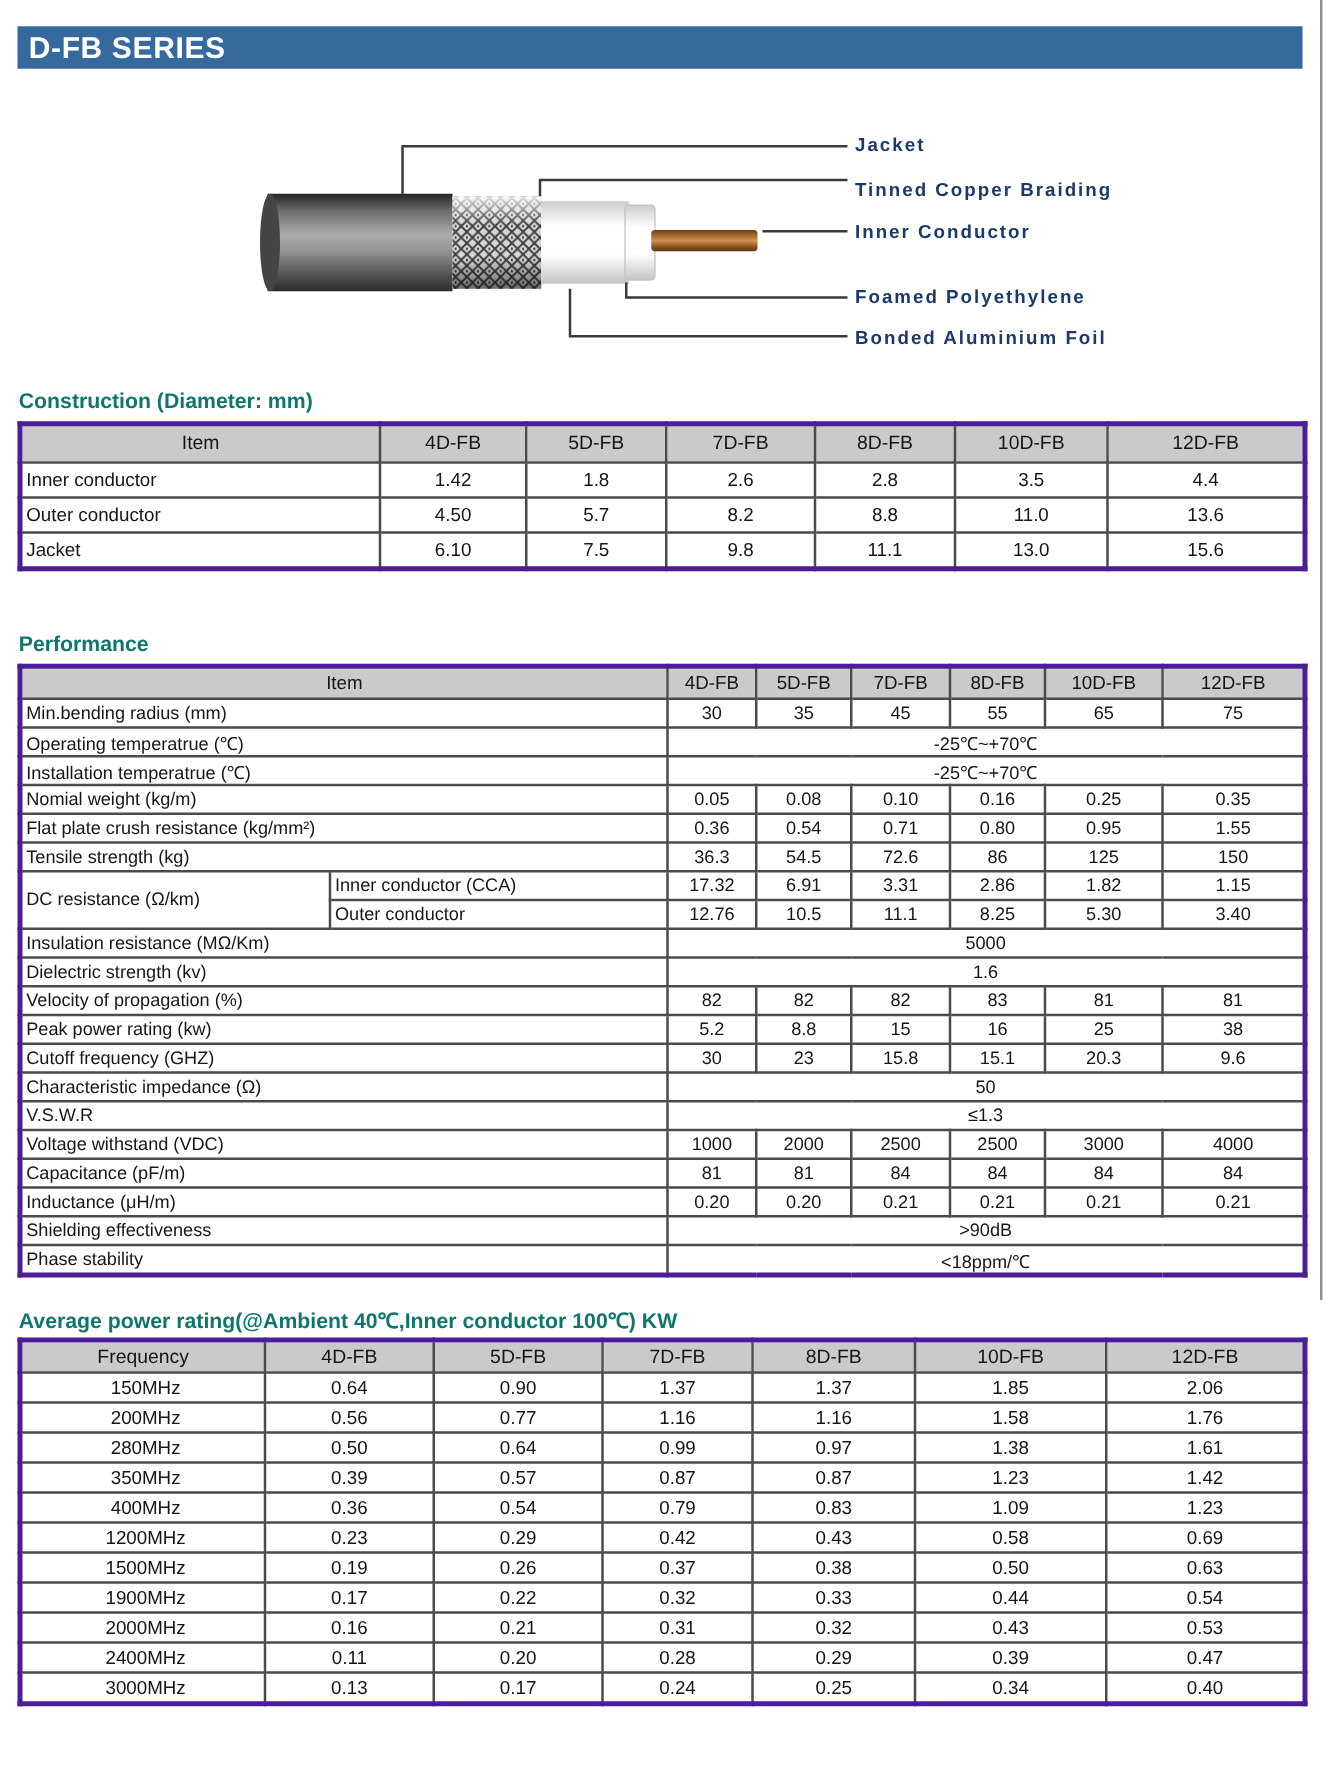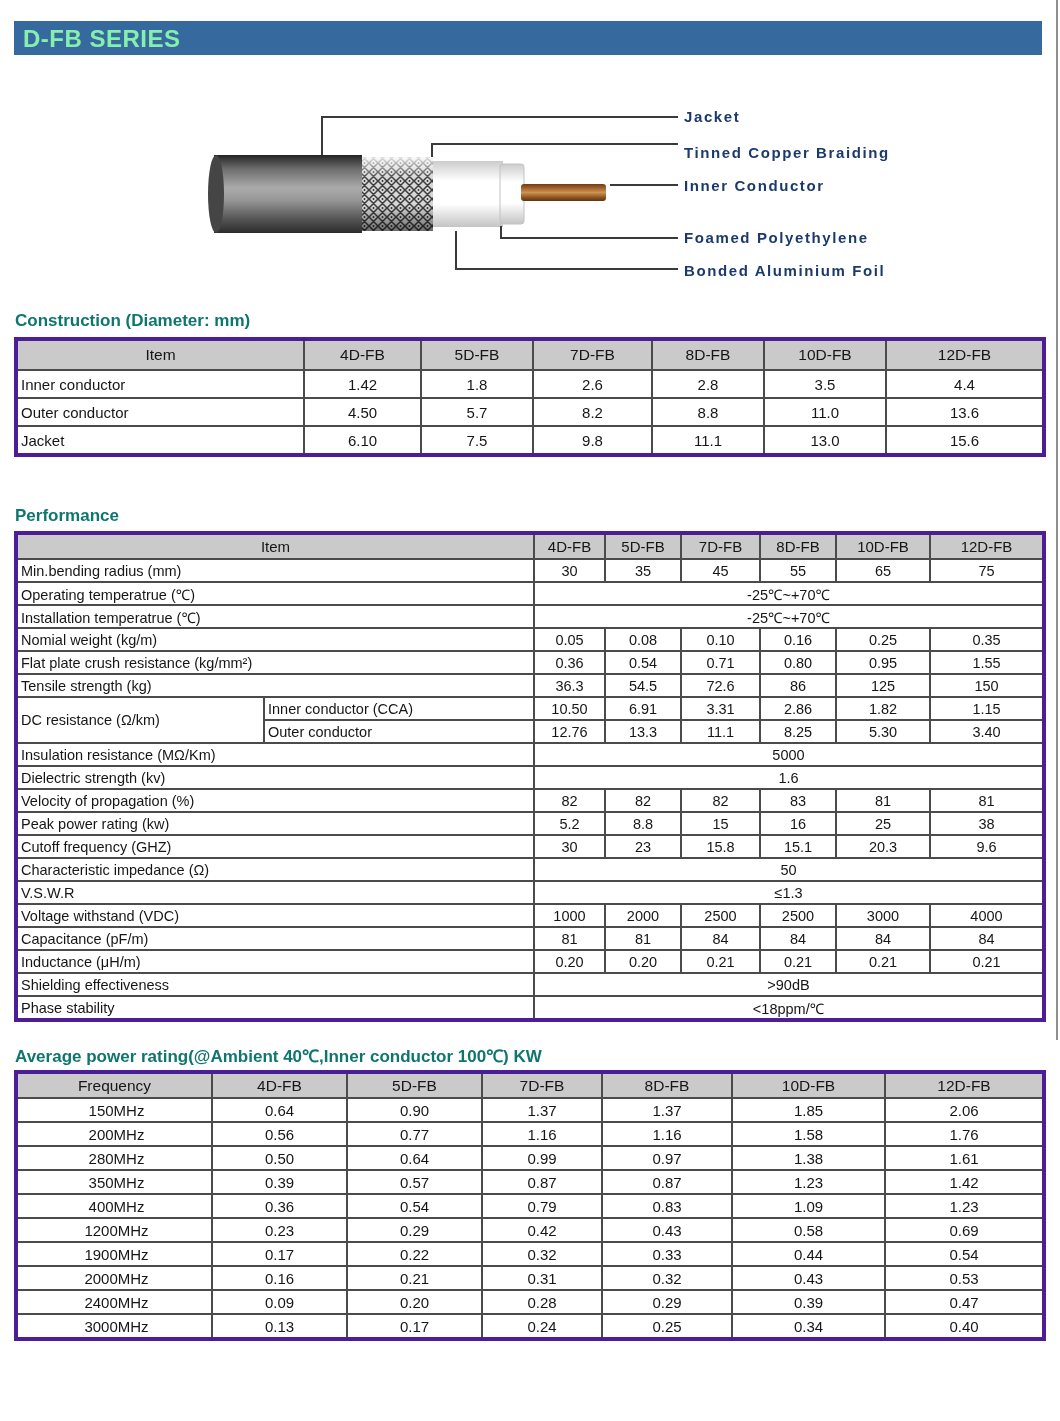--- a/index.html
+++ b/index.html
@@ -1,20 +1,20 @@
 <!DOCTYPE html>
 <html><head>
 <meta charset="utf-8">
 <style>
   html,body{margin:0;padding:0;background:#ffffff;}
   .page{position:relative;width:1060px;height:1421px;background:#ffffff;
         font-family:"Liberation Sans",sans-serif;overflow:hidden;}
 
   .title-bar{position:absolute;left:14px;top:21px;width:1028px;height:34px;
-             background:#36699e;color:#86efac;font-size:24px;font-weight:bold;
+             background:#36699e;color:#ffffff;font-size:24px;font-weight:bold;
              line-height:35px;padding-left:9px;box-sizing:border-box;letter-spacing:.5px;}
 
   .edge-line{position:absolute;left:1056px;top:0;width:2px;height:1040px;background:#8f8f8f;}
 
   .cable-svg{position:absolute;left:0;top:55px;}
   .cable-label{position:absolute;left:684px;height:18px;line-height:18px;
                font-size:15px;font-weight:bold;color:#1b3a6b;letter-spacing:1.6px;
                white-space:nowrap;}
 
   .sec-title{position:absolute;left:15px;font-size:17px;font-weight:bold;color:#0f766e;white-space:nowrap;}
@@ -232,31 +232,31 @@
           <td class="val-cell">36.3</td>
           <td class="val-cell">54.5</td>
           <td class="val-cell">72.6</td>
           <td class="val-cell">86</td>
           <td class="val-cell">125</td>
           <td class="val-cell">150</td>
         </tr>
         <tr>
           <td class="item-cell" rowspan="2">DC resistance (Ω/km)</td>
           <td class="item-cell sub-cell">Inner conductor (CCA)</td>
-          <td class="val-cell">10.50</td>
+          <td class="val-cell">17.32</td>
           <td class="val-cell">6.91</td>
           <td class="val-cell">3.31</td>
           <td class="val-cell">2.86</td>
           <td class="val-cell">1.82</td>
           <td class="val-cell">1.15</td>
         </tr>
         <tr>
           <td class="item-cell sub-cell">Outer conductor</td>
           <td class="val-cell">12.76</td>
-          <td class="val-cell">13.3</td>
+          <td class="val-cell">10.5</td>
           <td class="val-cell">11.1</td>
           <td class="val-cell">8.25</td>
           <td class="val-cell">5.30</td>
           <td class="val-cell">3.40</td>
         </tr>
         <tr>
           <td class="item-cell" colspan="2">Insulation resistance (MΩ/Km)</td>
           <td class="val-cell span-cell" colspan="6">5000</td>
         </tr>
         <tr>
@@ -407,40 +407,49 @@
         <tr>
           <td class="item-cell" colspan="1">1200MHz</td>
           <td class="val-cell">0.23</td>
           <td class="val-cell">0.29</td>
           <td class="val-cell">0.42</td>
           <td class="val-cell">0.43</td>
           <td class="val-cell">0.58</td>
           <td class="val-cell">0.69</td>
         </tr>
         <tr>
+          <td class="item-cell" colspan="1">1500MHz</td>
+          <td class="val-cell">0.19</td>
+          <td class="val-cell">0.26</td>
+          <td class="val-cell">0.37</td>
+          <td class="val-cell">0.38</td>
+          <td class="val-cell">0.50</td>
+          <td class="val-cell">0.63</td>
+        </tr>
+        <tr>
           <td class="item-cell" colspan="1">1900MHz</td>
           <td class="val-cell">0.17</td>
           <td class="val-cell">0.22</td>
           <td class="val-cell">0.32</td>
           <td class="val-cell">0.33</td>
           <td class="val-cell">0.44</td>
           <td class="val-cell">0.54</td>
         </tr>
         <tr>
           <td class="item-cell" colspan="1">2000MHz</td>
           <td class="val-cell">0.16</td>
           <td class="val-cell">0.21</td>
           <td class="val-cell">0.31</td>
           <td class="val-cell">0.32</td>
           <td class="val-cell">0.43</td>
           <td class="val-cell">0.53</td>
         </tr>
         <tr>
           <td class="item-cell" colspan="1">2400MHz</td>
-          <td class="val-cell">0.09</td>
+          <td class="val-cell">0.11</td>
           <td class="val-cell">0.20</td>
           <td class="val-cell">0.28</td>
           <td class="val-cell">0.29</td>
           <td class="val-cell">0.39</td>
           <td class="val-cell">0.47</td>
         </tr>
         <tr>
           <td class="item-cell" colspan="1">3000MHz</td>
           <td class="val-cell">0.13</td>
           <td class="val-cell">0.17</td>

